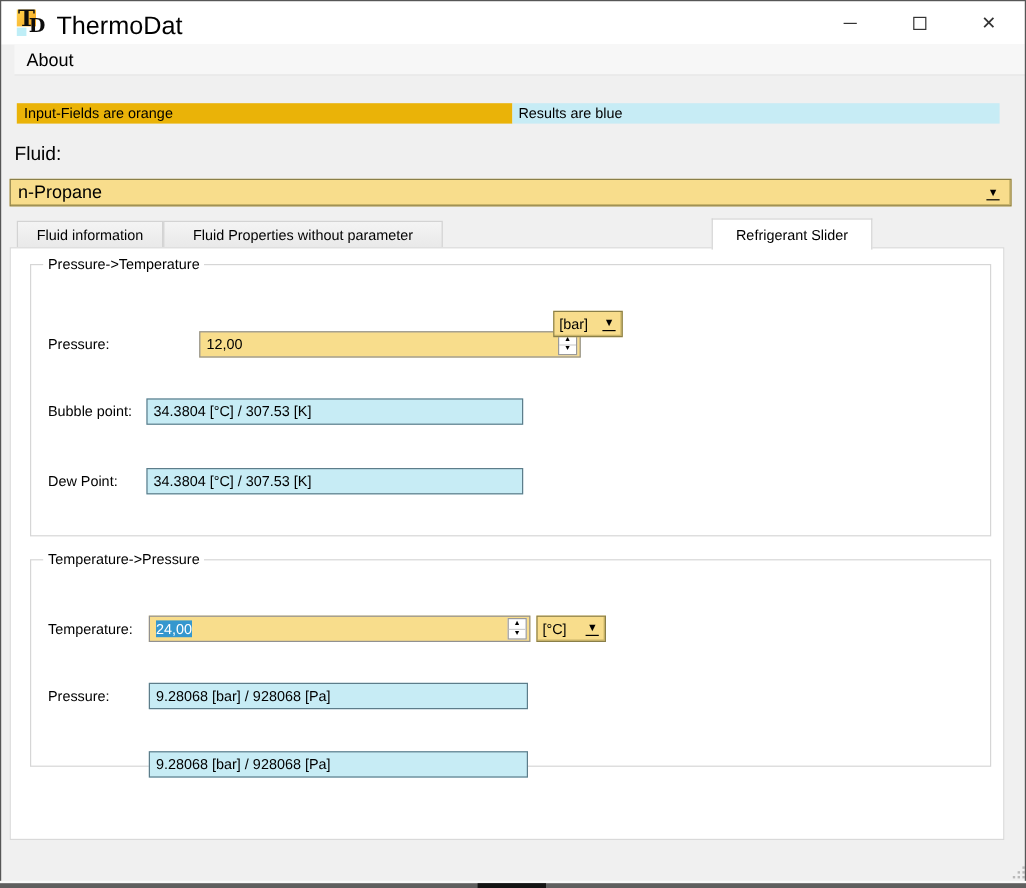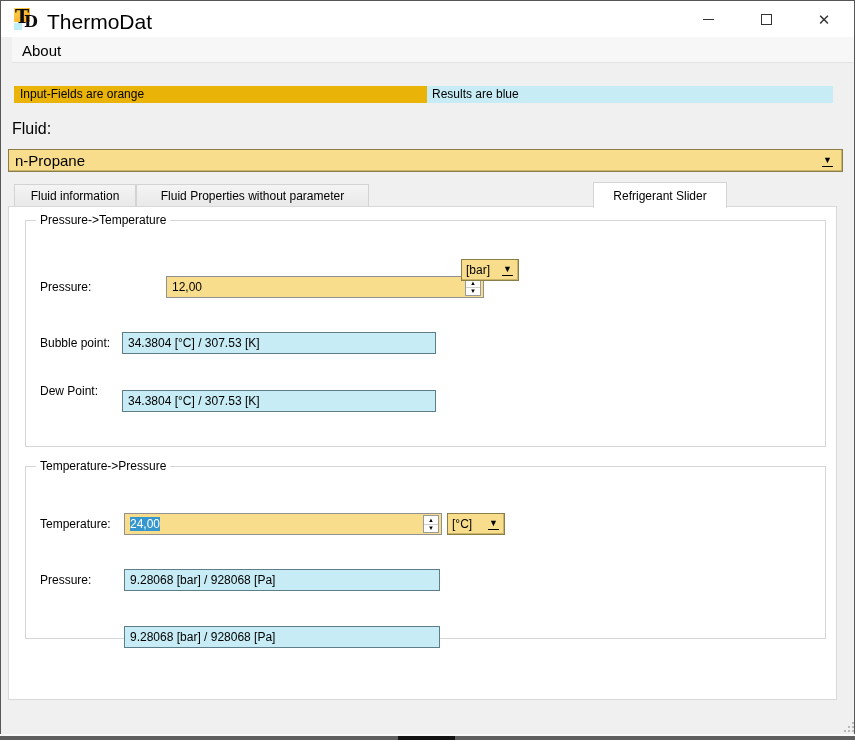--- a/index.html
+++ b/index.html
@@ -132,21 +132,21 @@
         </span>
       </div>
       <div class="unit" style="left:419px; top:38px;margin-left:16px;">
         <span>[bar]</span>
         <span class="combo-arrow">▼</span>
       </div>
 
       <span class="row-label" style="left:14px; top:111px;">Bubble point:</span>
       <div class="tb tb-blue" style="left:96px; top:111px; width:314px;">34.3804 [°C] / 307.53 [K]</div>
 
-      <span class="row-label" style="left:14px; top:159px;text-align:center;">Dew Point:</span>
+      <span class="row-label" style="left:14px; top:169px;text-align:center;">Dew Point:</span>
       <div class="tb tb-blue" style="left:96px; top:169px; width:314px;">34.3804 [°C] / 307.53 [K]</div>
     </div>
 
     <div class="groupbox group2">
       <span class="group-title">Temperature-&gt;Pressure</span>
 
       <span class="row-label" style="left:14px; top:46px;">Temperature:</span>
       <div class="tb tb-orange" style="left:98px; top:46px; width:318px;">
         <span class="selected-text">24,00</span>
         <span class="spin">

